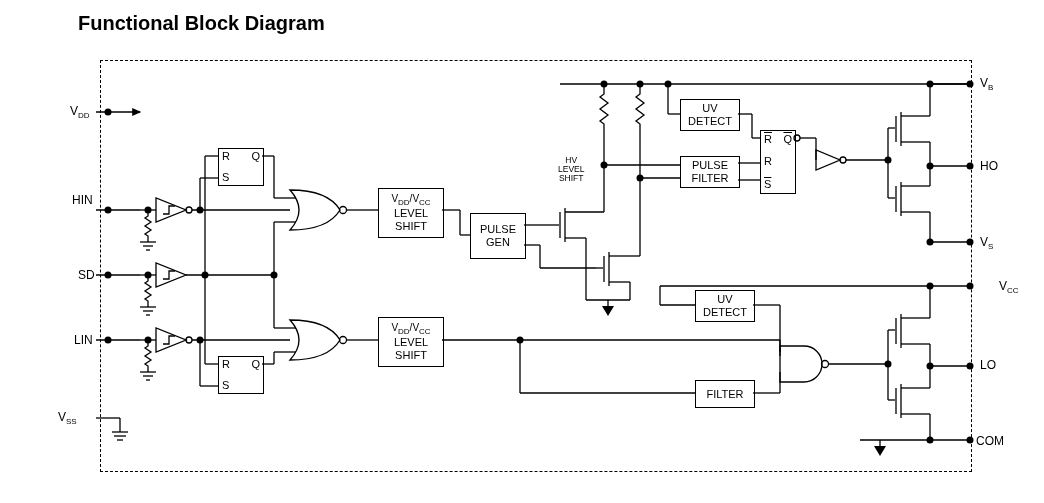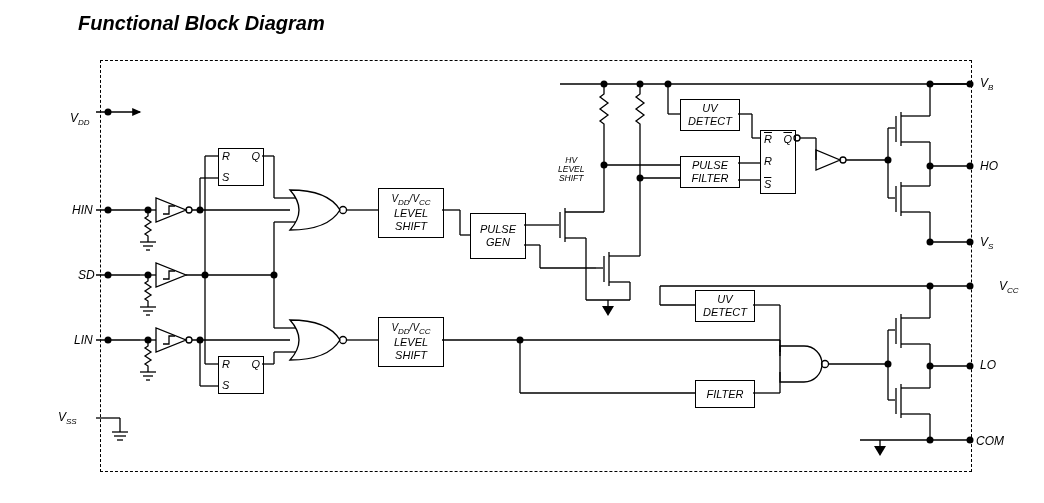--- a/index.html
+++ b/index.html
@@ -1,38 +1,38 @@
 <!DOCTYPE html>
 <html><head>
 <meta charset="utf-8">
 <style>
   html,body{margin:0;padding:0;background:#fff;font-family:Arial,Helvetica,sans-serif;}
-  #stage{position:relative;width:1044px;height:503px;background:#fff;font-style:italic;}
+  #stage{position:relative;width:1044px;height:503px;background:#fff;}
   .title{position:absolute;font-weight:bold;font-size:20px;}
   .chip-border{position:absolute;border:1px dashed #000;}
   .blk{position:absolute;border:1px solid #000;background:#fff;text-align:center;font-size:11px;line-height:1.15;display:flex;align-items:center;justify-content:center;flex-direction:column;}
   .txt{position:absolute;font-size:11px;white-space:nowrap;}
   .pin{position:absolute;font-size:12px;}
   .sub{font-size:8px;vertical-align:sub;}
   .ov{text-decoration:overline;}
   .dot{position:absolute;width:7px;height:7px;border-radius:50%;background:#000;transform:translate(-3.5px,-3.5px);}
   svg{position:absolute;left:0;top:0;overflow:visible;}
   .w{stroke:#000;stroke-width:1.3;fill:none;}
   .f{fill:#000;}
 </style>
 </head>
 <body>
 <div id="stage">
 
 <div class="title" style="left:78px;top:12px;">Functional Block Diagram</div>
 
 <div class="chip-border" style="left:100px;top:60px;width:870px;height:410px;"></div>
 
-<div class="pin" style="left:70px;top:111px;">V<span class="sub" title="V_DD">DD</span></div>
-<div class="pin" style="left:72px;top:203px;">HIN</div>
+<div class="pin" style="left:70px;top:104px;">V<span class="sub" title="V_DD">DD</span></div>
+<div class="pin" style="left:72px;top:193px;">HIN</div>
 <div class="pin" style="left:78px;top:268px;">SD</div>
 <div class="pin" style="left:74px;top:333px;text-align:right;">LIN</div>
 <div class="pin" style="left:58px;top:410px;">V<span class="sub">SS</span></div>
 
 <div class="pin" style="left:980px;top:76px;">V<span class="sub">B</span></div>
 <div class="pin" style="left:980px;top:159px;">HO</div>
 <div class="pin" style="left:980px;top:235px;">V<span class="sub">S</span></div>
 <div class="pin" style="left:967px;top:279px;margin-left:32px;">V<span class="sub">CC</span></div>
 <div class="pin" style="left:980px;top:358px;">LO</div>
 <div class="pin" style="left:976px;top:434px;">COM</div>

